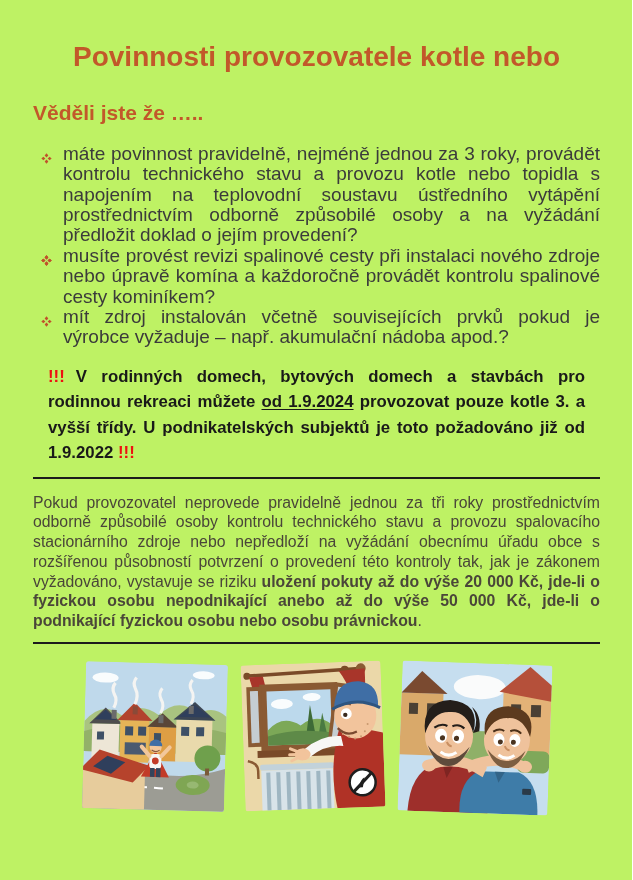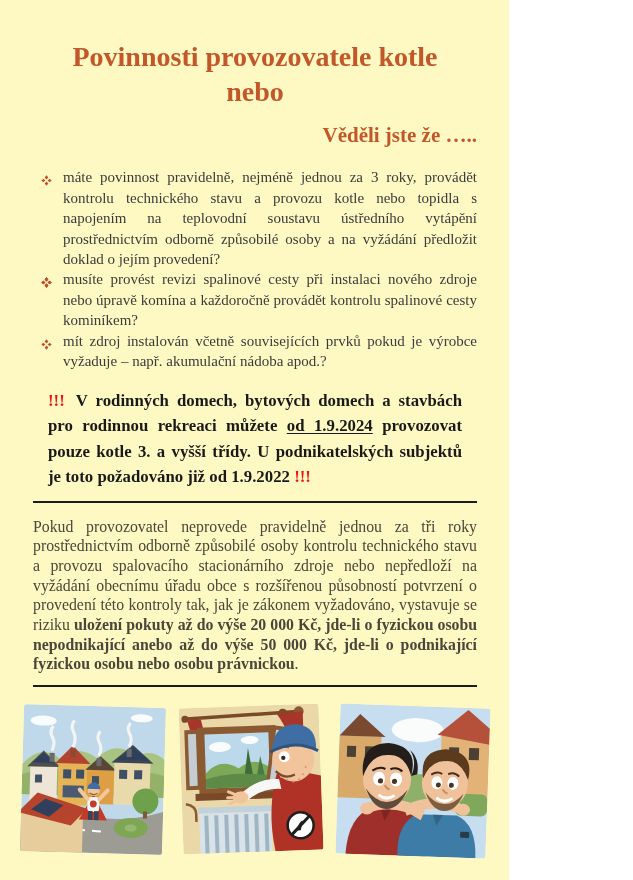--- a/index.html
+++ b/index.html
@@ -1,33 +1,33 @@
 <!DOCTYPE html>
 <html><head>
 <meta charset="utf-8">
 <style>
   html,body{margin:0;padding:0;background:#ffffff;}
   .page{
-    position:relative;width:509px;height:880px;background:#fef9c3;overflow:hidden;
-    font-family:Liberation Serif, serif;
+    position:relative;width:632px;height:880px;background:#bef264;overflow:hidden;
+    font-family:Liberation Sans, sans-serif;
     -webkit-font-smoothing:antialiased;
   }
   .content{padding:0 32px 0 33px;}
 
   .title{
     margin:40px 14px 0;font-size:28px;line-height:1.24;font-weight:700;
     color:#C2582A;text-align:center;letter-spacing:0;
   }
   .subtitle{
-    margin:14px 0 0;font-size:21px;font-weight:700;color:#C2582A;text-align:right;
+    margin:26px 0 0;font-size:21px;font-weight:700;color:#C2582A;text-align:left;
   }
 
   ul.obligations{
     margin:19px 0 0;padding:0 0 0 8px;list-style:none;
-    font-size:15px;line-height:20.4px;color:#3B3B3B;text-align:justify;
+    font-size:19px;line-height:20.4px;color:#3B3B3B;text-align:justify;
   }
   ul.obligations li{position:relative;padding-left:22px;}
   .bullet{position:absolute;left:0;top:4px;width:11px;height:11px;display:block;}
 
   .warning{
     margin:16px 15px 0;font-size:16.8px;line-height:25.5px;font-weight:700;
     color:#191919;text-align:justify;
   }
   .bang{color:#EE1111;}
   .bang-open{margin-right:11px;}

